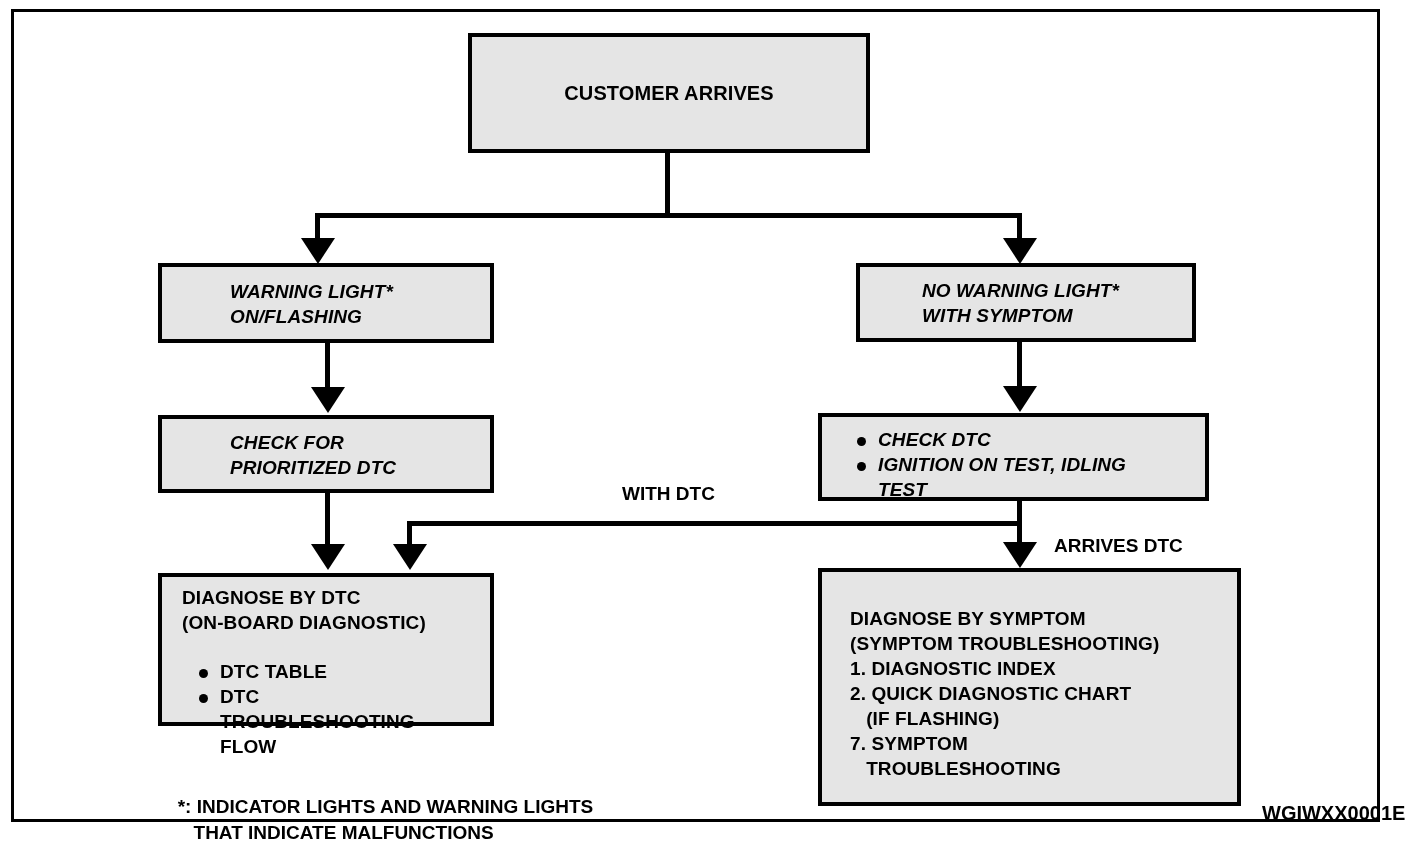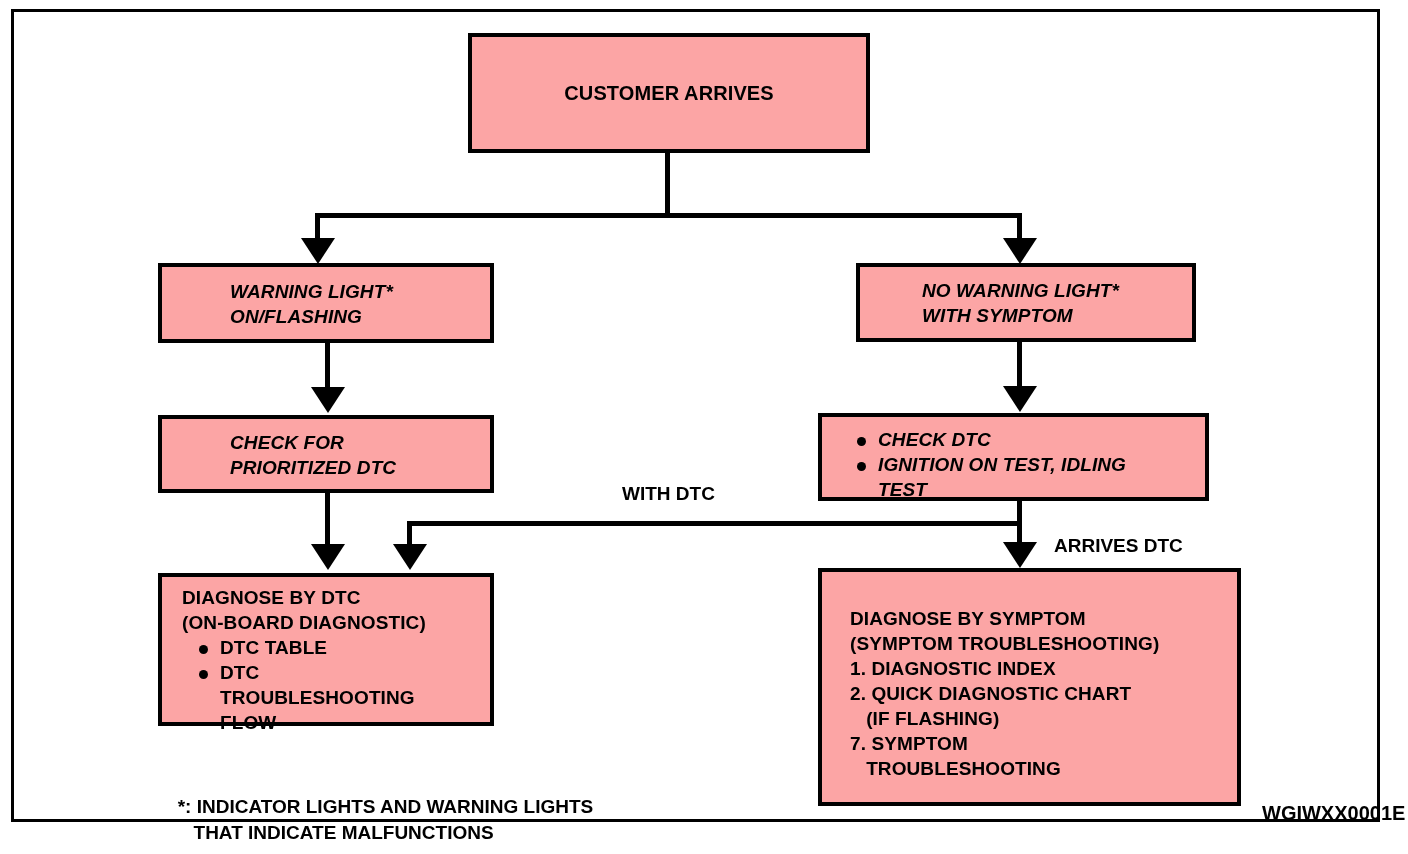--- a/index.html
+++ b/index.html
@@ -28,21 +28,21 @@
     height: 813px;
     border: 3px solid #000000;
     box-sizing: border-box;
     background: #ffffff;
   }
   
   .node {
     position: absolute;
     box-sizing: border-box;
     border: 4px solid #000000;
-    background: #fca5a5;
+    background: #e5e5e5;
     color: #000000;
     font-weight: bold;
     letter-spacing: 0.1px;
   }
   .node .txt {
     display: block;
     white-space: pre;
     line-height: 1.32;
   }
   .node.center-node {
@@ -172,21 +172,21 @@
     <div class="arrow-down" style="left:379px; top:532px;"></div>
 
     <div class="arrow-down" style="left:989px; top:530px;"></div>
 
     <span class="edge-label" style="left:608px; top:471px; font-size:19px;">WITH DTC</span>
     <span class="edge-label" style="left:1040px; top:523px; font-size:19px;">ARRIVES DTC</span>
 
     <div class="node" style="left:144px; top:561px; width:336px; height:153px; font-size:19px; padding:8px 0 0 20px;">
       <span class="txt">DIAGNOSE BY DTC</span>
       <span class="txt">(ON-BOARD DIAGNOSTIC)</span>
-      <ul class="blist" style="margin-left:14px;">
+      <ul class="blist" style="margin-left:14px;margin-top:24px;">
         <li>DTC TABLE</li>
         <li>DTC</li>
         <li class="cont">TROUBLESHOOTING</li>
         <li class="cont">FLOW</li>
       </ul>
     </div>
 
     <div class="node" style="left:804px; top:556px; width:423px; height:238px; font-size:19px; padding:34px 0 0 28px;">
       <span class="txt">DIAGNOSE BY SYMPTOM</span>
       <span class="txt">(SYMPTOM TROUBLESHOOTING)</span>

